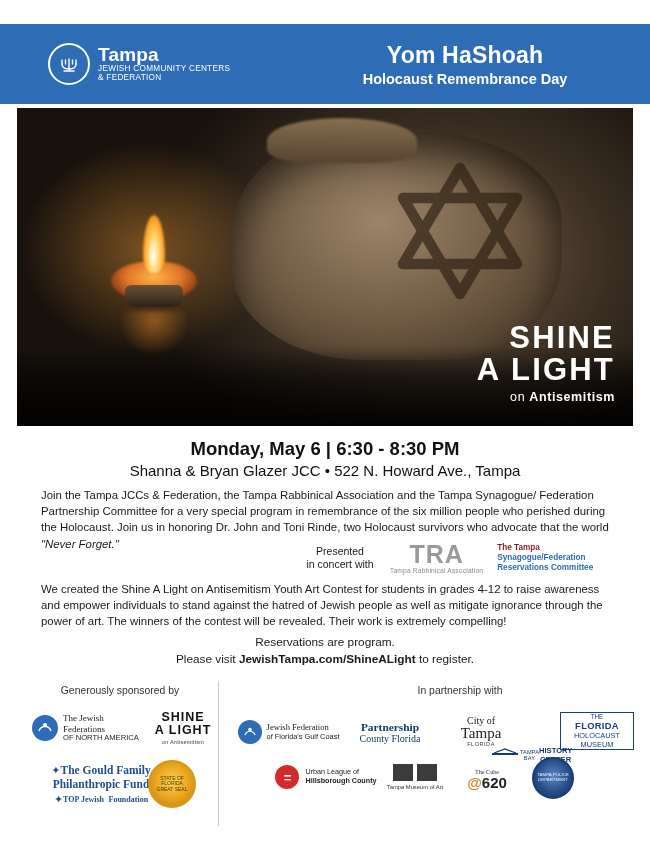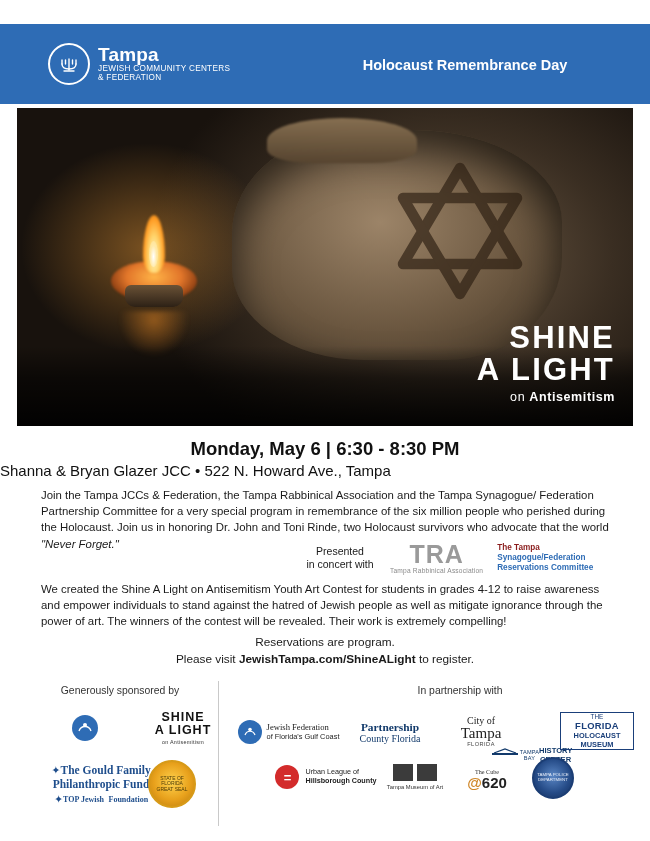--- a/index.html
+++ b/index.html
@@ -122,21 +122,21 @@
   }
   .hero-wordmark .w3 b { font-weight: bold; }
 
   
   .event-title {
     position: absolute; left: 0; right: 0; top: 438px;
     text-align: center; font-size: 18.5px; font-weight: bold; color: #111;
   }
   .event-venue {
     position: absolute; left: 0; right: 0; top: 462px;
-    text-align: left; font-size: 15px; color: #111;
+    text-align: center; font-size: 15px; color: #111;
   }
   .body-copy {
     position: absolute; left: 41px; width: 568px; top: 487px;
     font-size: 11.4px; line-height: 1.42; color: #1a1a1a; text-align: left;
   }
   .body-copy i { font-style: italic; }
 
   
   .presented-row {
     position: absolute; left: 300px; top: 543px; width: 325px; height: 30px;
@@ -224,21 +224,21 @@
   .tampa-logo .c3 { font-size: 5.6px; color:#444; letter-spacing:.5px; }
 
   .tbhc-logo { width: 74px; height: 36px; left: 494px; top: 737px; flex-direction: row; }
   .tbhc-logo .b1 { font-size: 5.6px; color:#123a6b; letter-spacing:.2px; }
   .tbhc-logo .b2 { font-size: 7.6px; font-weight:bold; color:#123a6b; }
 
   .fhm-logo { width: 74px; height: 38px; left: 560px; top: 712px; flex-direction: column;
     border: 1.5px solid #1a3f7a; }
   .fhm-logo .f1 { font-size: 6.4px; color:#1a3f7a; }
   .fhm-logo .f2 { font-size: 9.4px; font-weight:bold; color:#1a3f7a; letter-spacing:.3px; }
-  .fhm-logo .f3 { font-size: 7.4px; font-weight:bold; color:#1a3f7a; }
+  .fhm-logo .f3 { font-size: 7.4px; font-weight:normal; color:#1a3f7a; }
 
   .ulhc-logo { width: 120px; height: 30px; left: 266px; top: 762px; }
   .ulhc-logo .eq { width: 24px; height: 24px; border-radius: 50%; background: #d32b2b; margin-right: 6px; flex:0 0 auto;
     display:flex; align-items:center; justify-content:center; color:#fff; font-size: 13px; font-weight: bold; }
   .ulhc-logo .txt { font-size: 7.2px; line-height: 1.2; text-align:left; color:#222; }
   .ulhc-logo .txt .b { font-weight: bold; }
 
   .tma-logo { width: 74px; height: 34px; left: 378px; top: 760px; flex-direction: column; }
   .tma-logo .bar { width: 44px; height: 17px; background: #3b3b3b; position: relative; }
   .tma-logo .bar:after {
@@ -276,20 +276,21 @@
           </g>
         </svg>
       </div>
       <div class="logo-text">
         <div class="logo-tampa">Tampa</div>
         <div class="logo-sub1">JEWISH COMMUNITY CENTERS</div>
         <div class="logo-sub2">&amp; FEDERATION</div>
       </div>
     </div>
     <div class="header-title">
+      <div class="t1">Yom HaShoah</div>
       <div class="t2">Holocaust Remembrance Day</div>
     </div>
   </div>
 
   <div class="hero">
     <div class="hero-bg"></div>
     <div class="sack"></div>
     <div class="sack-top"></div>
     <div class="star">
       <svg width="150" height="150" viewBox="0 0 100 100" aria-hidden="true">
@@ -348,20 +349,24 @@
   <div class="spon-head left">Generously sponsored by</div>
   <div class="spon-head right">In partnership with</div>
 
   <div class="logo-box jf-logo">
     <span class="circ">
       <svg width="18" height="18" viewBox="0 0 18 18" aria-hidden="true">
         <path d="M3 12 C5 6, 13 6, 15 12" stroke="#fff" stroke-width="1.3" fill="none"></path>
         <circle cx="9" cy="6" r="2" fill="#fff"></circle>
       </svg>
     </span>
+    <span class="txt">
+      <span class="b">The Jewish Federations</span><br>
+      <span>OF NORTH AMERICA</span>
+    </span>
   </div>
 
   <div class="logo-box sal-logo">
     <div class="s1">SHINE</div>
     <div class="s2">A LIGHT</div>
     <div class="s3">on Antisemitism</div>
   </div>
 
   <div class="logo-box gould-logo">
     <div><span class="star-sm">✦</span><span class="g1">The Gould Family</span></div>

